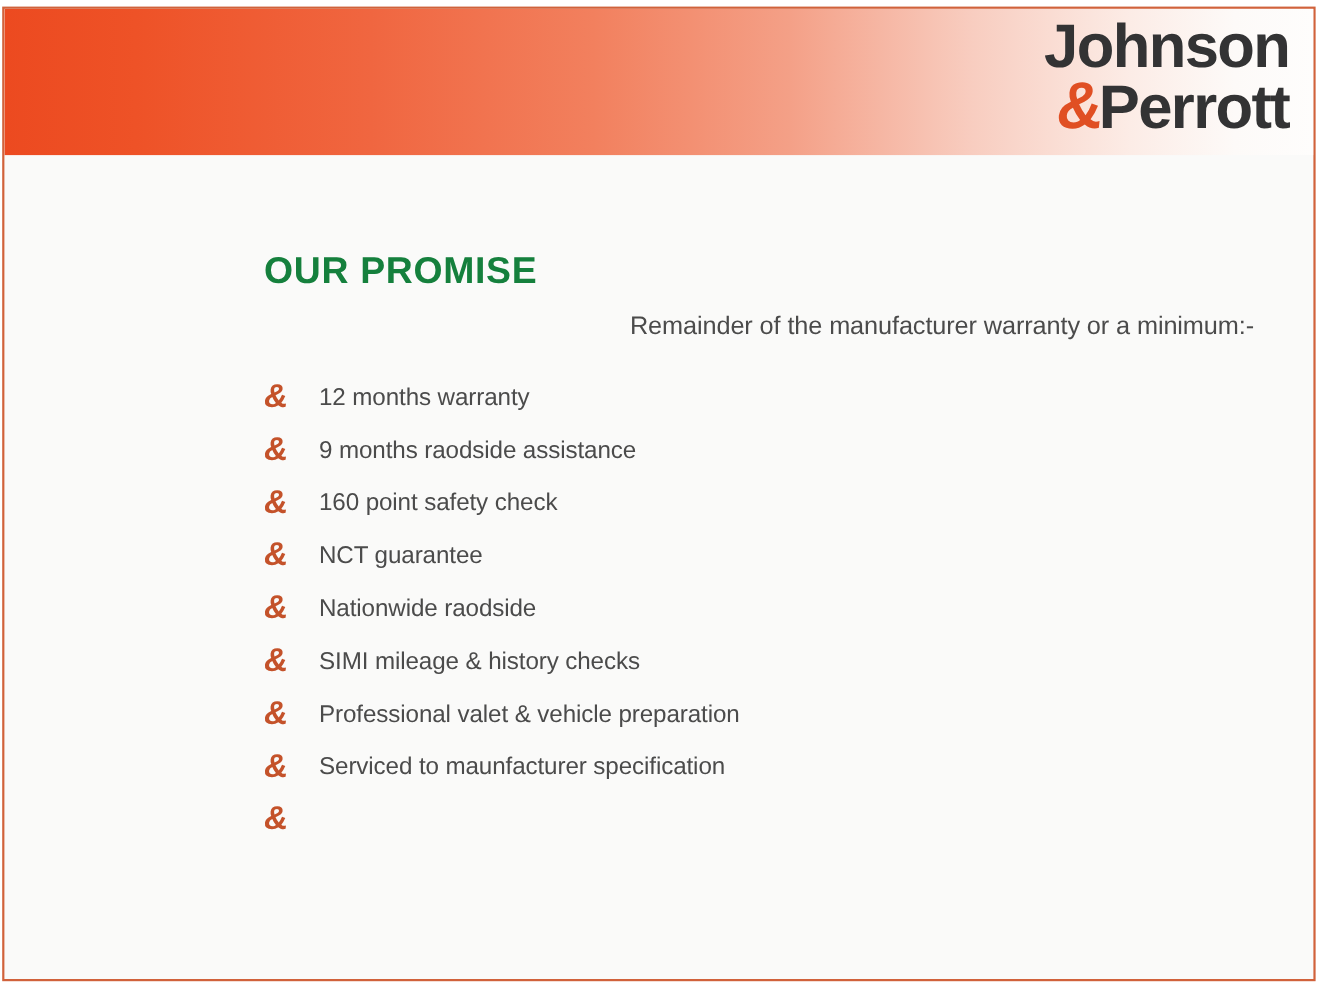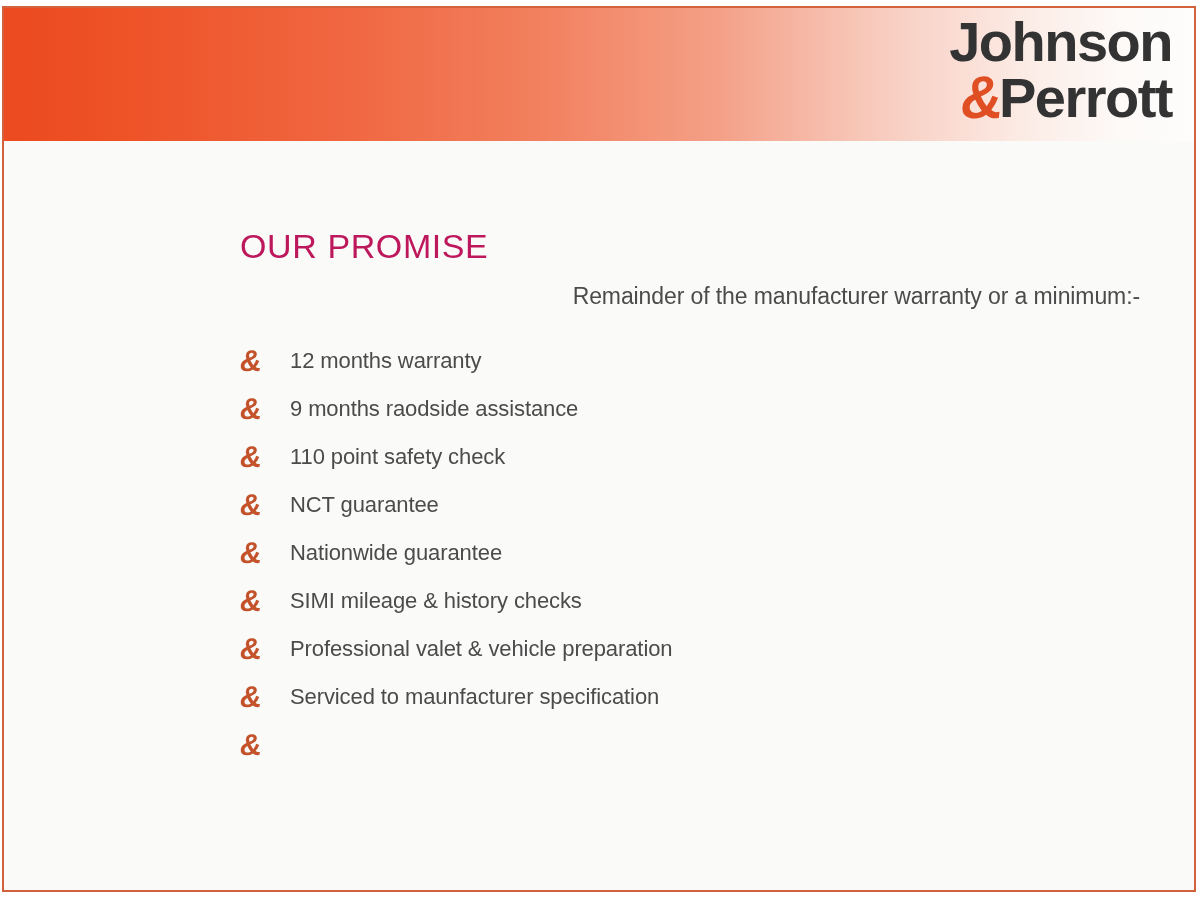--- a/index.html
+++ b/index.html
@@ -90,22 +90,22 @@
   
   .content {
     position: absolute;
     left: 236px;
     top: 220px;
     width: 900px;
   }
 
   .page-title {
     font-size: 34px;
-    font-weight: normal;
-    color: #be185d;
+    font-weight: bold;
+    color: #15803d;
     letter-spacing: 0.6px;
     margin: 0 0 18px 0;
     line-height: 1.1;
   }
 
   .subtitle {
     font-size: 23px;
     color: #4b4b4b;
     margin: 0 0 26px 0;
     line-height: 1.2;
@@ -172,31 +172,31 @@
         <span class="promise-text">12 months warranty</span>
       </li>
 
       <li class="promise-item">
         <span class="bullet-amp">&amp;</span>
         <span class="promise-text">9 months raodside assistance</span>
       </li>
 
       <li class="promise-item">
         <span class="bullet-amp">&amp;</span>
-        <span class="promise-text">110 point safety check</span>
+        <span class="promise-text">160 point safety check</span>
       </li>
 
       <li class="promise-item">
         <span class="bullet-amp">&amp;</span>
         <span class="promise-text">NCT guarantee</span>
       </li>
 
       <li class="promise-item">
         <span class="bullet-amp">&amp;</span>
-        <span class="promise-text">Nationwide guarantee</span>
+        <span class="promise-text">Nationwide raodside</span>
       </li>
 
       <li class="promise-item">
         <span class="bullet-amp">&amp;</span>
         <span class="promise-text">SIMI mileage &amp; history checks</span>
       </li>
 
       <li class="promise-item">
         <span class="bullet-amp">&amp;</span>
         <span class="promise-text">Professional valet &amp; vehicle preparation</span>

